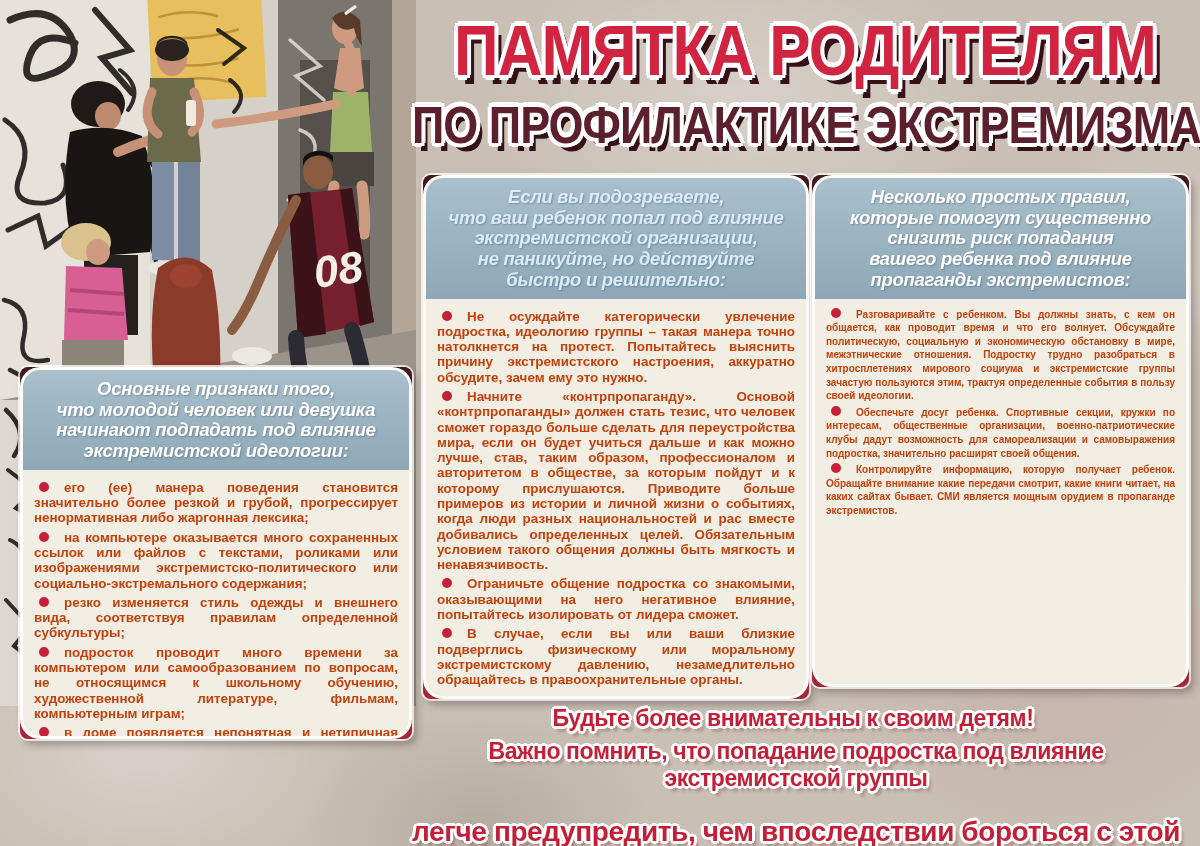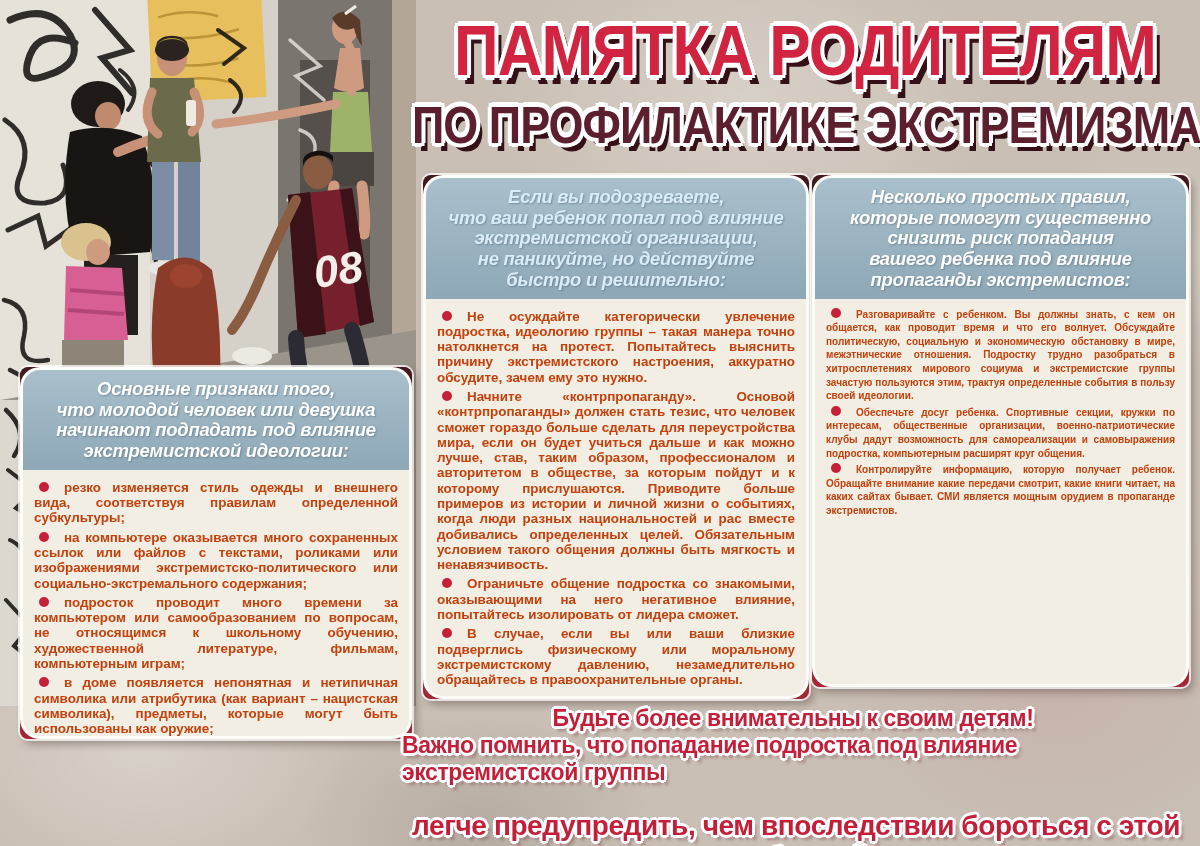--- a/index.html
+++ b/index.html
@@ -71,21 +71,21 @@
   #box-rules .bullet{font-size:10px; line-height:1.36; margin:2px 0 3px;}
   
   .footer{position:absolute; left:402px; top:705px; width:788px; color:#c41f39; font-weight:900; letter-spacing:-.4px;}
   .footer div{
     text-shadow:
       -2px -2px 0 #fff, 2px -2px 0 #fff, -2px 2px 0 #fff, 2px 2px 0 #fff,
       -3px 0 0 #fff, 3px 0 0 #fff, 0 -3px 0 #fff, 0 3px 0 #fff,
       4px 5px 3px rgba(100,25,32,.35);
   }
   .footer .f1{text-align:center; font-size:23px; padding-right:6px;}
-  .footer .f2{font-size:23px; }
+  .footer .f2{text-align:center; font-size:23px; margin-top:6px;}
   .footer .f3{text-align:center; font-size:28px; margin-top:24px;}
 </style>
 </head>
 <body>
 
 <div class="page">
 
   <div class="photo">
     <svg width="416" height="706" viewBox="0 0 416 706" xmlns="http://www.w3.org/2000/svg">
 
@@ -184,22 +184,23 @@
   <div class="title2">ПО ПРОФИЛАКТИКЕ ЭКСТРЕМИЗМА</div>
 
   <div class="box" id="box-signs">
     <div class="box-inner">
       <div class="box-header">Основные признаки того,
 что молодой человек или девушка
 начинают подпадать под влияние
 экстремистской идеологии:</div>
       <div class="box-body">
 
+      <div class="bullet">его (ее) манера поведения становится значительно более резкой и грубой, прогрессирует ненормативная либо жаргонная лексика;</div>
+          <div class="bullet">на компьютере оказывается много сохраненных ссылок или файлов с текстами, роликами или изображениями экстремистско-политического или социально-экстремального содержания;</div>
           <div class="bullet">резко изменяется стиль одежды и внешнего вида, соответствуя правилам определенной субкультуры;</div>
-          <div class="bullet">на компьютере оказывается много сохраненных ссылок или файлов с текстами, роликами или изображениями экстремистско-политического или социально-экстремального содержания;</div>
           <div class="bullet">подросток проводит много времени за компьютером или самообразованием по вопросам, не относящимся к школьному обучению, художественной литературе, фильмам, компьютерным играм;</div>
           <div class="bullet">в доме появляется непонятная и нетипичная символика или атрибутика (как вариант – нацистская символика), предметы, которые могут быть использованы как оружие;</div>
           <div class="bullet">повышенное увлечение вредными привычками;</div>
         </div>
     </div>
   </div>
 
   <div class="box" id="box-suspect">
     <div class="box-inner">
       <div class="box-header">Если вы подозреваете,
@@ -220,21 +221,21 @@
   <div class="box" id="box-rules">
     <div class="box-inner">
       <div class="box-header">Несколько простых правил,
 которые помогут существенно
 снизить риск попадания
 вашего ребенка под влияние
 пропаганды экстремистов:</div>
       <div class="box-body">
 
       <div class="bullet">Разговаривайте с ребенком. Вы должны знать, с кем он общается, как проводит время и что его волнует. Обсуждайте политическую, социальную и экономическую обстановку в мире, межэтнические отношения. Подростку трудно разобраться в хитросплетениях мирового социума и экстремистские группы зачастую пользуются этим, трактуя определенные события в пользу своей идеологии.</div>
-          <div class="bullet">Обеспечьте досуг ребенка. Спортивные секции, кружки по интересам, общественные организации, военно-патриотические клубы дадут возможность для самореализации и самовыражения подростка, компьютерным расширят круг общения.</div>
+          <div class="bullet">Обеспечьте досуг ребенка. Спортивные секции, кружки по интересам, общественные организации, военно-патриотические клубы дадут возможность для самореализации и самовыражения подростка, значительно расширят своей общения.</div>
           <div class="bullet">Контролируйте информацию, которую получает ребенок. Обращайте внимание какие передачи смотрит, какие книги читает, на каких сайтах бывает. СМИ является мощным орудием в пропаганде экстремистов.</div>
         </div>
     </div>
   </div>
 
   <div class="footer">
     <div class="f1">Будьте более внимательны к своим детям!</div>
     <div class="f2">Важно помнить, что попадание подростка под влияние экстремистской группы</div>
     <div class="f3">легче предупредить, чем впоследствии бороться с этой проблемой.</div>
   </div>

